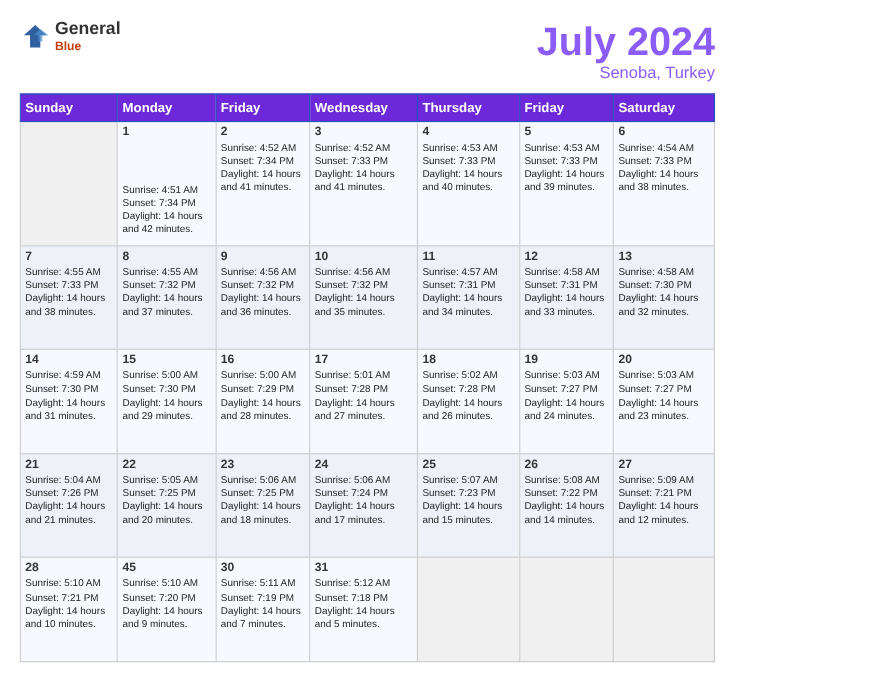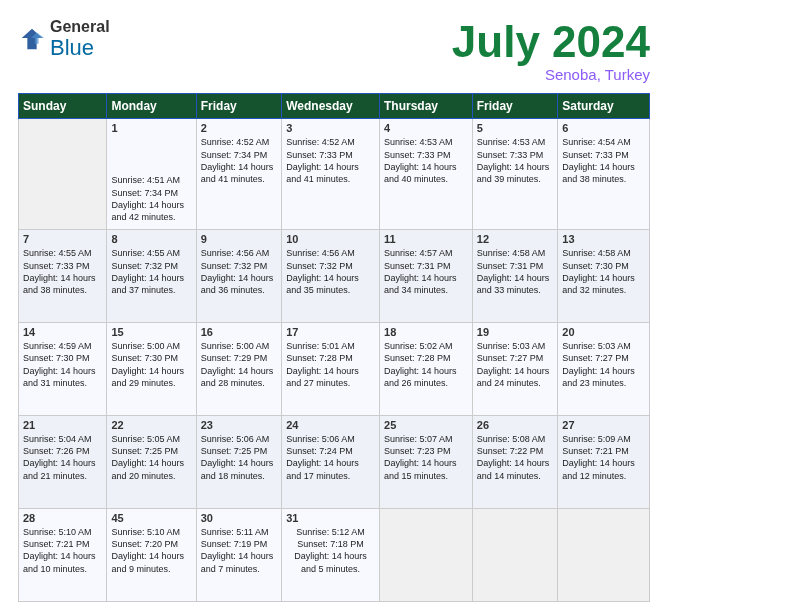--- a/index.html
+++ b/index.html
@@ -32,48 +32,48 @@
       display: flex;
       flex-direction: column;
       line-height: 1.1;
     }
     .logo-general {
       font-size: 16px;
       font-weight: bold;
       color: #333;
     }
     .logo-blue {
-      font-size: 22px;
-      font-weight: normal;
-      color: #0369a1;
+      font-size: 11px;
+      font-weight: bold;
+      color: #c2410c;
     }
     .logo-icon {
       width: 28px;
       height: 28px;
     }
     .title-block {
       text-align: right;
     }
     .month-title {
-      font-size: 44px;
-      font-weight: bold;
-      color: #15803d;
+      font-size: 36px;
+      font-weight: bold;
+      color: #8b5cf6;
       line-height: 1.1;
     }
     .location {
       font-size: 15px;
       color: #8b5cf6;
     }
     table {
       width: 100%;
       border-collapse: collapse;
       flex: 1;
     }
     thead tr th {
-      background-color: #14532d;
+      background-color: #6d28d9;
       color: white;
       font-size: 12px;
       font-weight: bold;
       padding: 5px 4px;
       text-align: left;
       border: 1px solid #2255bb;
       margin-top: 10px;
     }
     tbody tr td {
       border: 1px solid #ccc;
@@ -355,21 +355,21 @@
           </td>
           <td>
             <span class="date-num">30</span>
             <div class="cell-info" style="white-space: pre-line;">Sunrise: 5:11 AM
 Sunset: 7:19 PM
 Daylight: 14 hours
 and 7 minutes.</div>
           </td>
           <td>
             <span class="date-num">31</span>
-            <div class="cell-info" style="white-space: pre-line; text-align: center;">Sunrise: 5:12 AM
+            <div class="cell-info" style="white-space: pre-line;">Sunrise: 5:12 AM
 Sunset: 7:18 PM
 Daylight: 14 hours
 and 5 minutes.</div>
           </td>
           <td class="empty"></td>
           <td class="empty"></td>
           <td class="empty"></td>
         </tr>
       </tbody>
   </table>

